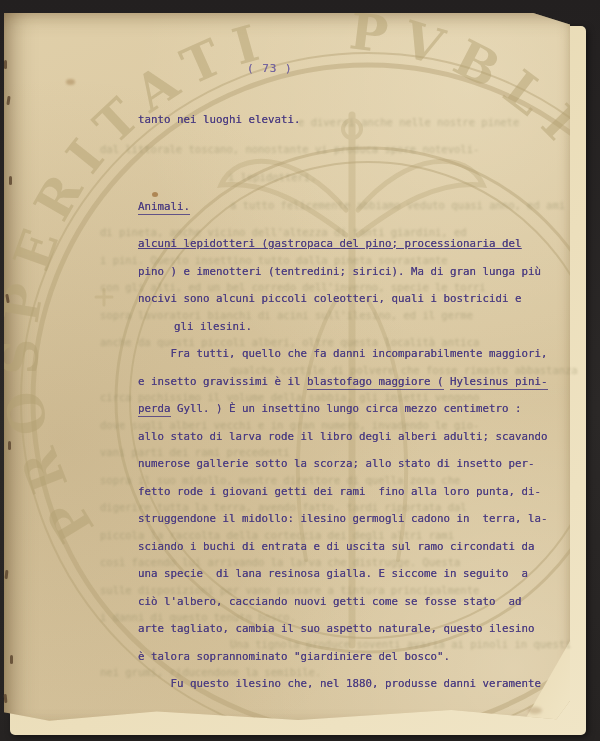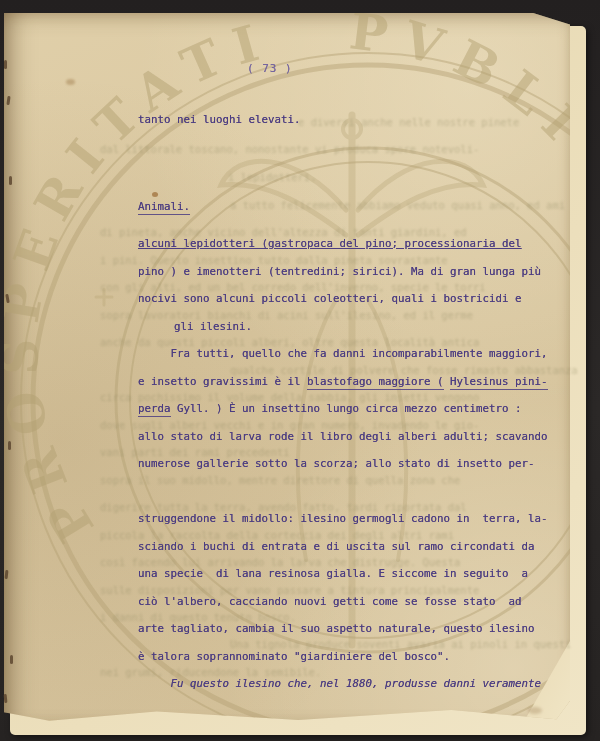--- a/index.html
+++ b/index.html
@@ -130,27 +130,28 @@
       <div class="tw-line" style="top: 178px; margin-top: 22px;"><span class="u">Animali.</span></div>
       <div class="tw-line" style="top: 237px; text-decoration: underline;"><span>alcuni lepidotteri (gastropaca del pino; processionaria del</span></div>
       <div class="tw-line" style="top: 265px;"><span>pino ) e imenotteri (tentredini; sirici). Ma di gran lunga più</span></div>
       <div class="tw-line" style="top: 292px; text-align: right;"><span>nocivi sono alcuni piccoli coleotteri, quali i bostricidi e</span></div>
       <div class="tw-line" style="top: 320px; margin-left: 36px;"><span>gli ilesini.</span></div>
       <div class="tw-line" style="top: 347px;"><span>     Fra tutti, quello che fa danni incomparabilmente maggiori,</span></div>
       <div class="tw-line" style="top: 375px;"><span>e insetto gravissimi è il </span><span class="u">blastofago maggiore (</span><span> </span><span class="u">Hylesinus pini-</span></div>
       <div class="tw-line" style="top: 402px;"><span class="u">perda</span><span> Gyll. ) È un insettino lungo circa mezzo centimetro :</span></div>
       <div class="tw-line" style="top: 430px;"><span>allo stato di larva rode il libro degli alberi adulti; scavando</span></div>
       <div class="tw-line" style="top: 457px;"><span>numerose gallerie sotto la scorza; allo stato di insetto per-</span></div>
+      <div class="tw-line" style="top: 485px;"><span>fetto rode i giovani getti dei rami  fino alla loro punta, di-</span></div>
       <div class="tw-line" style="top: 512px;"><span>struggendone il midollo: ilesino germogli cadono in  terra, la-</span></div>
       <div class="tw-line" style="top: 540px;"><span>sciando i buchi di entrata e di uscita sul ramo circondati da</span></div>
       <div class="tw-line" style="top: 567px;"><span>una specie  di lana resinosa gialla. E siccome in seguito  a</span></div>
       <div class="tw-line" style="top: 595px;"><span>ciò l'albero, cacciando nuovi getti come se fosse stato  ad</span></div>
       <div class="tw-line" style="top: 622px;"><span>arte tagliato, cambia il suo aspetto naturale, questo ilesino</span></div>
       <div class="tw-line" style="top: 650px;"><span>è talora soprannominato "giardiniere del bosco".</span></div>
-      <div class="tw-line" style="top: 677px; font-style: italic;"><span>     Fu questo ilesino che, nel 1880, produsse danni veramente</span></div>
+      <div class="tw-line" style="top: 677px;"><span>     Fu questo ilesino che, nel 1880, produsse danni veramente</span></div>
     </div>
 
   <div class="stitch" style="left:4px;top:60px"></div>
   <div class="stitch" style="left:7px;top:96px;transform:rotate(8deg)"></div>
   <div class="stitch" style="left:9px;top:176px"></div>
   <div class="stitch" style="left:6px;top:294px;transform:rotate(-10deg)"></div>
   <div class="stitch" style="left:8px;top:441px"></div>
   <div class="stitch" style="left:5px;top:570px;transform:rotate(6deg)"></div>
   <div class="stitch" style="left:10px;top:655px"></div>
   <div class="stitch" style="left:4px;top:694px;transform:rotate(-6deg)"></div>

